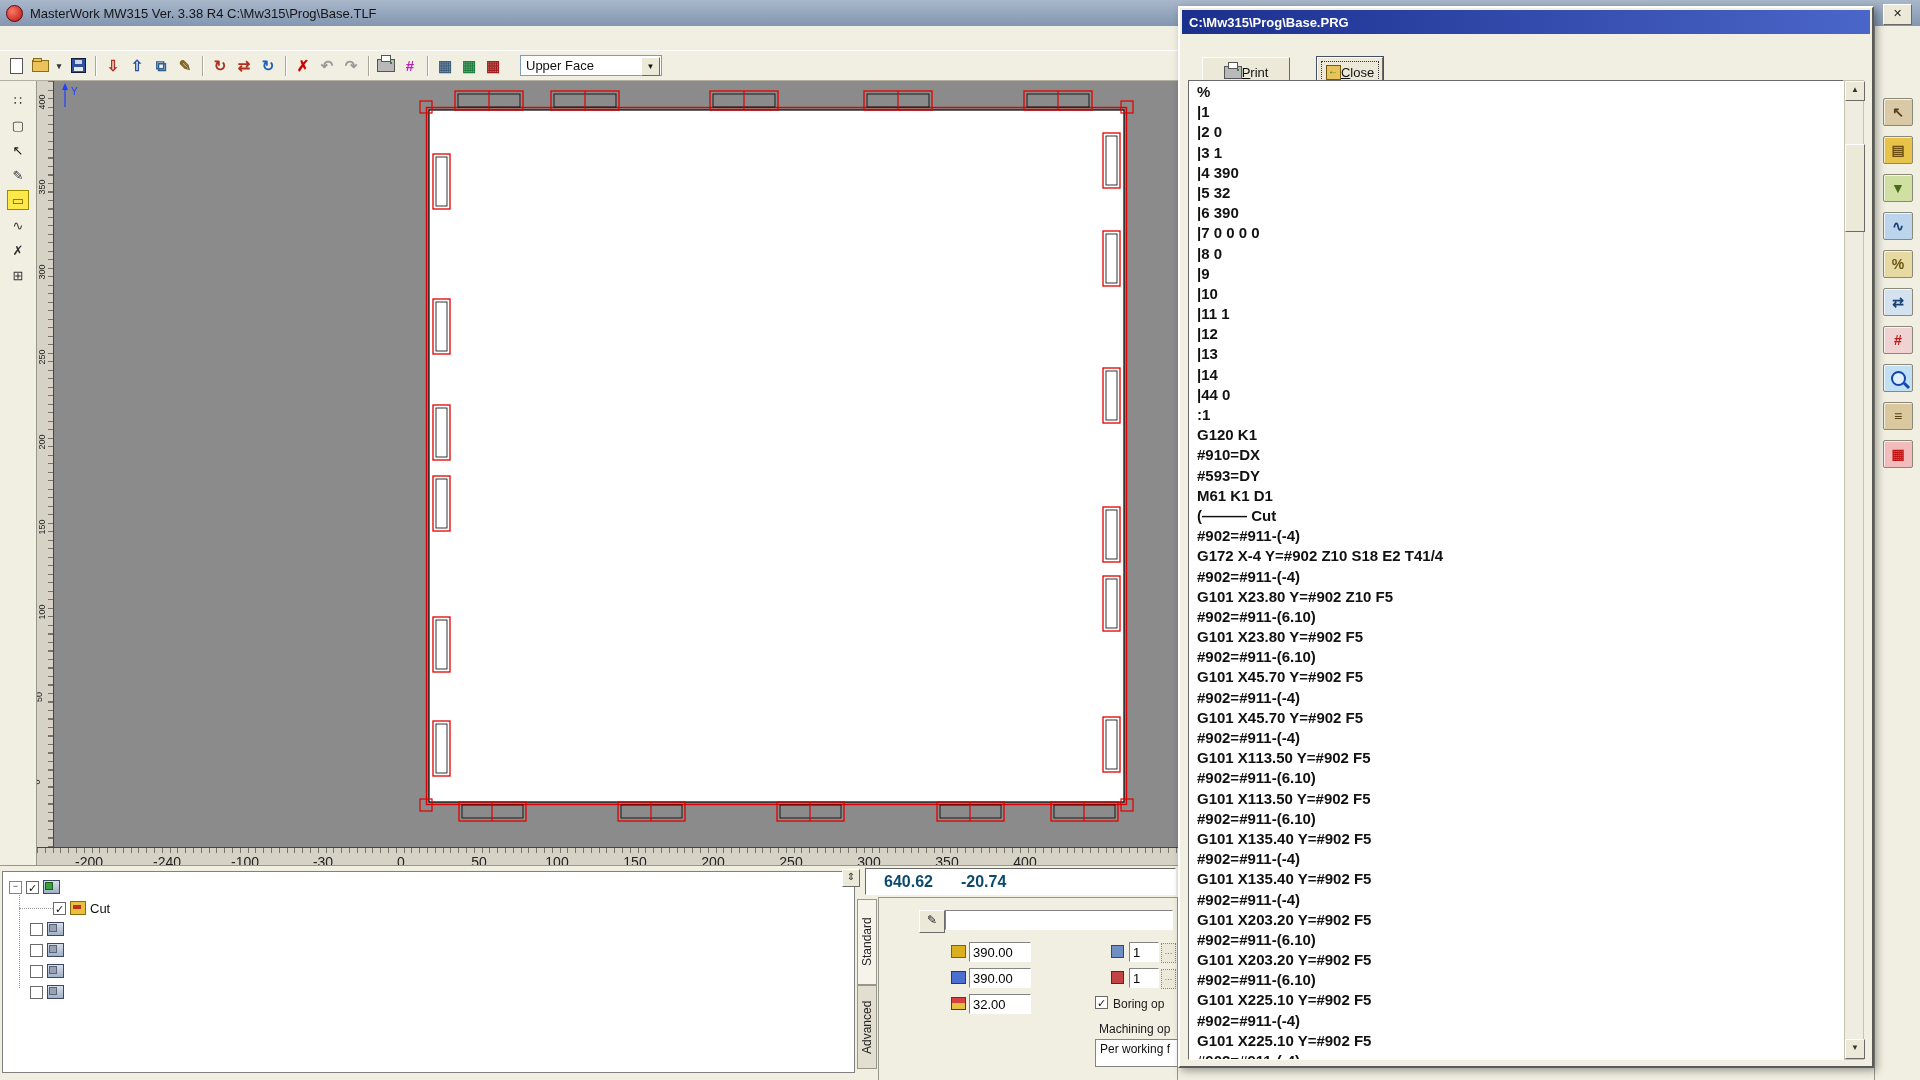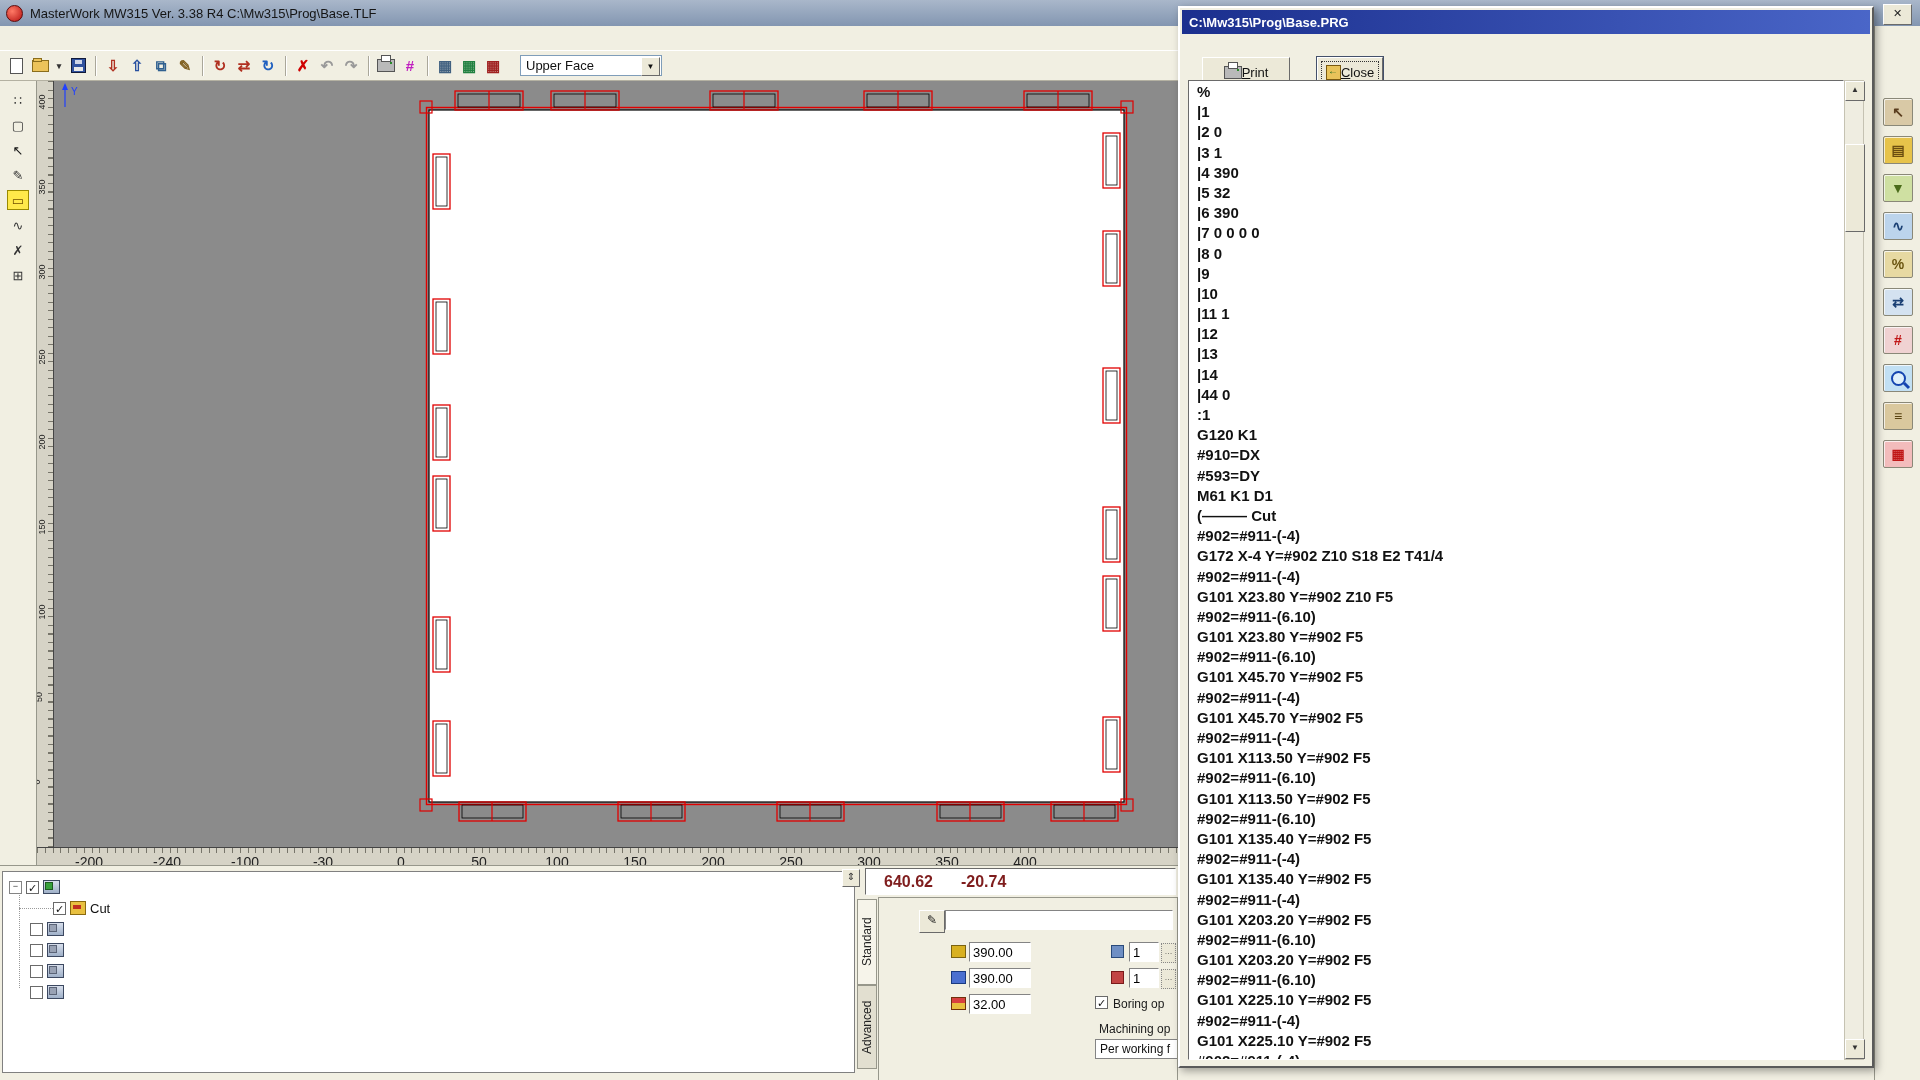--- a/index.html
+++ b/index.html
@@ -93,41 +93,41 @@
   .ti-cut{width:14px;height:12px;background:#e8c040;border:1px solid #8a6a10;position:relative;}
   .ti-cut::before{content:"";position:absolute;left:2px;top:3px;width:8px;height:4px;background:#c03020;}
   .tree-guide{position:absolute;border-left:1px dotted #9a9a9a;}
   .tree-stub{position:absolute;border-top:1px dotted #9a9a9a;}
   .spin-btn{position:absolute;left:842px;top:3px;width:16px;height:16px;background:#ece9d8;
     border:1px solid;border-color:#fff #6a6a6a #6a6a6a #fff;font-size:10px;line-height:14px;
     text-align:center;color:#333;}
 
   .coord-bar{position:absolute;left:865px;top:2px;width:311px;height:27px;background:#fff;
     border:1px solid;border-color:#6a6a6a #fff #fff #6a6a6a;display:flex;align-items:center;
-    padding-left:18px;gap:28px;box-sizing:border-box;font-weight:bold;font-size:16px;color:#7f1d1d;}
+    padding-left:18px;gap:28px;box-sizing:border-box;font-weight:bold;font-size:16px;color:#0c4a6e;}
 
   
   .props{position:absolute;left:857px;top:31px;width:321px;height:184px;}
   .vtabs{position:absolute;left:0;top:2px;width:21px;}
   .vtab{width:20px;box-sizing:border-box;border:1px solid #97978b;background:#e2dfd0;
     writing-mode:vertical-rl;transform:rotate(180deg);font-size:12px;text-align:center;
     padding:4px 2px;color:#222;}
   .vtab.selected{background:#f6f4ea;}
   .props-content{position:absolute;left:21px;top:0;width:300px;height:184px;background:#f1efe2;
     border:1px solid #97978b;overflow:hidden;box-sizing:border-box;}
   .pfield{position:absolute;background:#fff;border:1px solid;border-color:#848484 #fff #fff #848484;
     font-size:13px;height:20px;box-sizing:border-box;padding:1px 3px;
     font-family:"Liberation Sans",sans-serif;}
   .picon{position:absolute;width:15px;height:13px;box-sizing:border-box;}
   .toolbtn{position:absolute;width:24px;height:21px;background:#ece9d8;border:1px solid;
     border-color:#fff #6a6a6a #6a6a6a #fff;font-size:12px;text-align:center;line-height:19px;}
   .dots-btn{position:absolute;width:13px;height:18px;background:#ece9d8;border:1px dotted #888;
     font-size:8px;text-align:center;line-height:16px;color:#333;}
   .plabel{position:absolute;font-size:12px;color:#1a1a1a;white-space:nowrap;}
-  .pselect{position:absolute;background:#fff;border:1px solid #848484;height:20px;font-size:12px;
+  .pselect{position:absolute;background:#fff;border:1px solid #848484;height:28px;font-size:12px;
     box-sizing:border-box;padding:2px 0 0 4px;overflow:hidden;white-space:nowrap;}
   .cbx-after::after{content:"✓";}
 
   
   .prg{position:absolute;left:1178px;top:6px;width:696px;height:1062px;background:#f1efe2;
     border:2px solid;border-color:#fff #5a5a5a #5a5a5a #fff;box-sizing:border-box;
     box-shadow:3px 3px 8px rgba(0,0,0,.35);z-index:5;}
   .prg-title{position:absolute;left:2px;top:2px;right:2px;height:24px;
     background:linear-gradient(to right,#1b2f8e,#4a66c8);color:#fff;font-weight:bold;
     font-size:13px;display:flex;align-items:center;padding-left:7px;}

